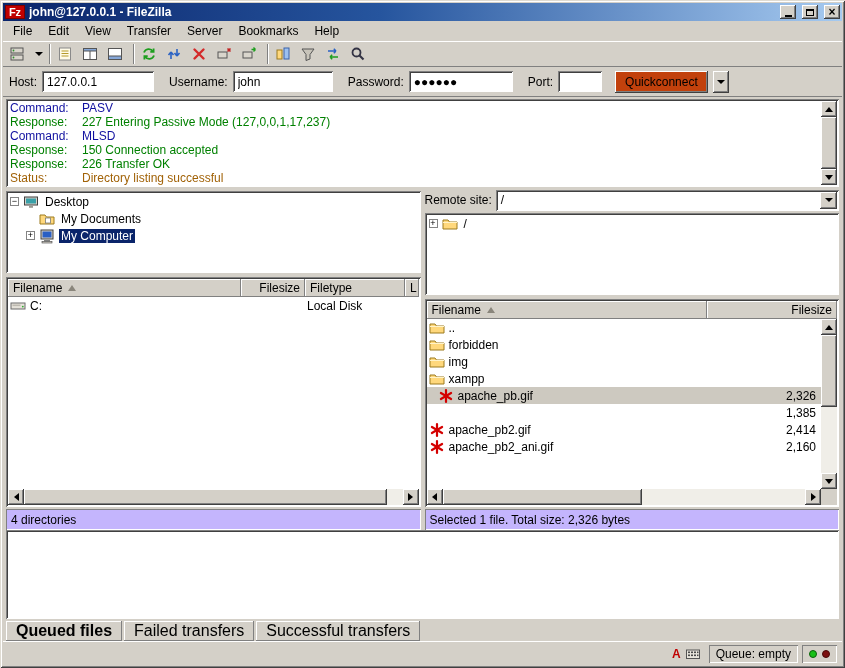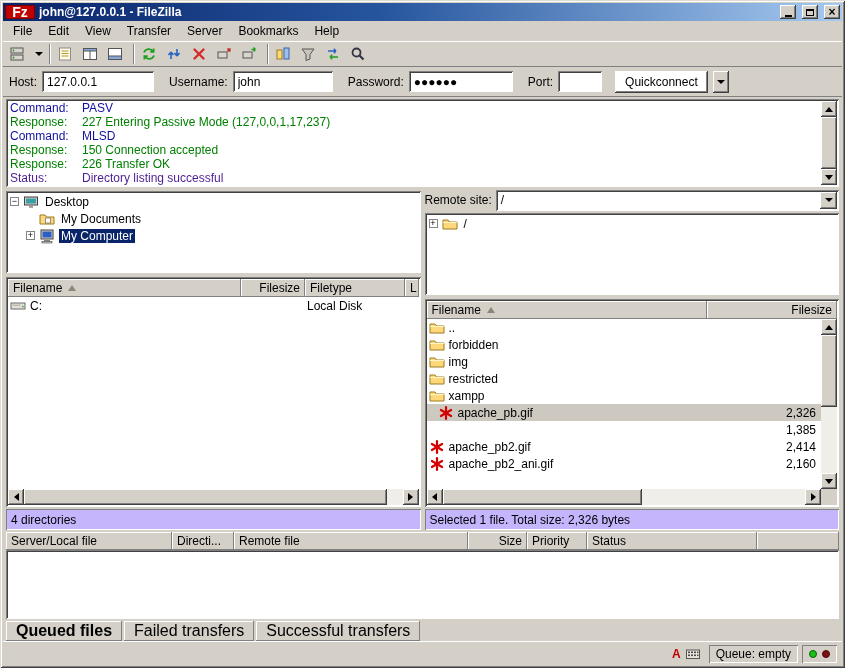--- a/index.html
+++ b/index.html
@@ -8,21 +8,21 @@
   *{box-sizing:border-box;}
   button{font-family:inherit;cursor:default;}
 
   .win{position:relative;width:845px;height:668px;background:#d4d0c8;display:flex;flex-direction:column;
        padding:3px;font-size:12px;color:#000;
        box-shadow:inset 1px 1px 0 #dfdbd2, inset -1px -1px 0 #404040, inset 2px 2px 0 #fff, inset -2px -2px 0 #808080;}
 
   
   .titlebar{flex:0 0 18px;height:18px;background:linear-gradient(90deg,#0a246a 0%,#26559e 45%,#a6caf0 100%);
             display:flex;align-items:center;padding:1px 2px;gap:4px;}
-  .fz-logo{width:30px;height:14px;background:#c00000;color:#fff;font-weight:bold;font-size:14px;
+  .fz-logo{width:20px;height:14px;background:#c00000;color:#fff;font-weight:bold;font-size:11px;
            display:flex;align-items:center;justify-content:center;border:1px solid #7a0000;}
   .title-text{color:#fff;font-weight:bold;font-size:12px;flex:1;white-space:nowrap;overflow:hidden;}
   .win-btn{width:16px;height:14px;background:#d4d0c8;border:0;padding:0;margin-left:2px;
            box-shadow:inset -1px -1px 0 #404040, inset 1px 1px 0 #fff, inset -2px -2px 0 #808080;
            display:flex;align-items:center;justify-content:center;}
   .glyph-min{width:7px;height:2px;background:#000;margin-top:7px;}
   .glyph-max{width:8px;height:7px;border:1px solid #000;border-top-width:2px;}
   .glyph-close{font-size:12px;font-weight:bold;line-height:1;}
 
   
@@ -34,36 +34,36 @@
           display:flex;align-items:center;justify-content:center;}
   .tb-dd{width:13px;}
   .tb-sep{width:2px;height:20px;margin:0 3px;border-left:1px solid #808080;border-right:1px solid #fff;}
 
   
   .quickbar{flex:0 0 30px;display:flex;align-items:center;padding:0 6px;gap:5px;border-bottom:1px solid #808080;}
   .qc-label{font-size:12px;white-space:nowrap;}
   .gap{margin-left:10px;}
   .field{height:21px;border:0;outline:none;background:#fff;padding:2px 5px;font-size:12px;
          box-shadow:inset 1px 1px 0 #808080, inset -1px -1px 0 #fff, inset 2px 2px 0 #404040;}
-  .qc-btn{height:22px;background:#ffffff;border:0;font-size:12px;padding:0 10px;margin-left:8px;
+  .qc-btn{height:22px;background:#c2410c;border:0;font-size:12px;padding:0 10px;margin-left:8px;
           box-shadow:inset -1px -1px 0 #404040, inset 1px 1px 0 #fff, inset -2px -2px 0 #808080;}
   .qc-dd{width:16px;height:22px;background:#d4d0c8;border:0;padding:0;
          box-shadow:inset -1px -1px 0 #404040, inset 1px 1px 0 #fff, inset -2px -2px 0 #808080;
          display:flex;align-items:center;justify-content:center;}
   .tri-down{width:0;height:0;border-left:4px solid transparent;border-right:4px solid transparent;border-top:4px solid #000;}
 
   
   .logwrap{flex:0 0 88px;margin:2px 3px;background:#fff;display:flex;padding:2px;
            box-shadow:inset 1px 1px 0 #808080, inset -1px -1px 0 #fff, inset 2px 2px 0 #404040;}
   .log-content{flex:1;overflow:hidden;font-size:12px;line-height:14px;padding:0 2px;}
   .log-line{display:flex;white-space:nowrap;}
   .log-label{flex:0 0 72px;}
   .log-line.command{color:#1010a0;}
   .log-line.response{color:#008000;}
-  .log-line.status{color:#4c1d95;}
+  .log-line.status{color:#a16207;}
 
   
   .panes{flex:0 0 341px;display:flex;margin:0 3px;gap:4px;min-height:0;}
   .pane{flex:1;display:flex;flex-direction:column;min-width:0;}
   .site-row{flex:0 0 22px;display:flex;align-items:center;gap:4px;}
   .combo{flex:1;height:21px;background:#fff;display:flex;align-items:center;padding:2px;
          box-shadow:inset 1px 1px 0 #808080, inset -1px -1px 0 #fff, inset 2px 2px 0 #404040;}
   .combo-text{flex:1;font-size:12px;padding:0 3px;white-space:nowrap;overflow:hidden;}
   .combo-btn{width:17px;height:17px;background:#d4d0c8;border:0;padding:0;
              box-shadow:inset -1px -1px 0 #404040, inset 1px 1px 0 #fff, inset -2px -2px 0 #808080;
@@ -507,32 +507,20 @@
                 <div class="cell num" style="flex: 1 1 0%;"></div>
               </div>
               <div class="list-row">
                 <div class="cell" style="flex: 0 0 280px;">
                   <span class="icn">
                     <svg width="16" height="16" viewBox="0 0 16 16">
                       <path d="M1 13 V4 h5 l1.5 2 H15 v7 z" fill="#ffd87c" stroke="#9c7a1e"></path>
                       <path d="M1 6.5 h14" stroke="#fff3c8" fill="none"></path>
                     </svg>
                   </span>
-                  <span>restricted</span>
-                </div>
-                <div class="cell num" style="flex: 1 1 0%;"></div>
-              </div>
-              <div class="list-row">
-                <div class="cell" style="flex: 0 0 280px;">
-                  <span class="icn">
-                    <svg width="16" height="16" viewBox="0 0 16 16">
-                      <path d="M1 13 V4 h5 l1.5 2 H15 v7 z" fill="#ffd87c" stroke="#9c7a1e"></path>
-                      <path d="M1 6.5 h14" stroke="#fff3c8" fill="none"></path>
-                    </svg>
-                  </span>
                   <span>xampp</span>
                 </div>
                 <div class="cell num" style="flex: 1 1 0%;"></div>
               </div>
               <div class="list-row selected-row">
                 <div class="cell" style="flex: 0 0 280px;">
                   <span class="icn">
                     <svg width="16" height="16" viewBox="0 0 16 16">
                       <g stroke="#d40000" stroke-width="2.2" stroke-linecap="round">
                         <path d="M8 2 V14"></path>
@@ -604,41 +592,20 @@
               </button>
             </div>
           <div class="sb-corner"></div>
         </div>
       </div>
       <div class="pane-status">Selected 1 file. Total size: 2,326 bytes</div>
     </div>
 
   </div>
 
-  <div class="queue-hdr" id="queue-hdr">
-      <div class="hdr-cell" style="flex: 0 0 166px;">
-        <span>Server/Local file</span>
-      </div>
-      <div class="hdr-cell" style="flex: 0 0 62px;">
-        <span>Directi...</span>
-      </div>
-      <div class="hdr-cell" style="flex: 0 0 234px;">
-        <span>Remote file</span>
-      </div>
-      <div class="hdr-cell right" style="flex: 0 0 59px;">
-        <span>Size</span>
-      </div>
-      <div class="hdr-cell" style="flex: 0 0 60px;">
-        <span>Priority</span>
-      </div>
-      <div class="hdr-cell" style="flex: 0 0 170px;">
-        <span>Status</span>
-      </div>
-      <div class="hdr-cell" style="flex: 1 1 0%;"></div>
-    </div>
   <div class="queue-body"></div>
 
   <div class="tabs" id="tabs">
       <div class="tab active">Queued files</div>
       <div class="tab">Failed transfers</div>
       <div class="tab">Successful transfers</div>
       <div class="tabs-filler"></div>
     </div>
 
   <div class="statusbar">

